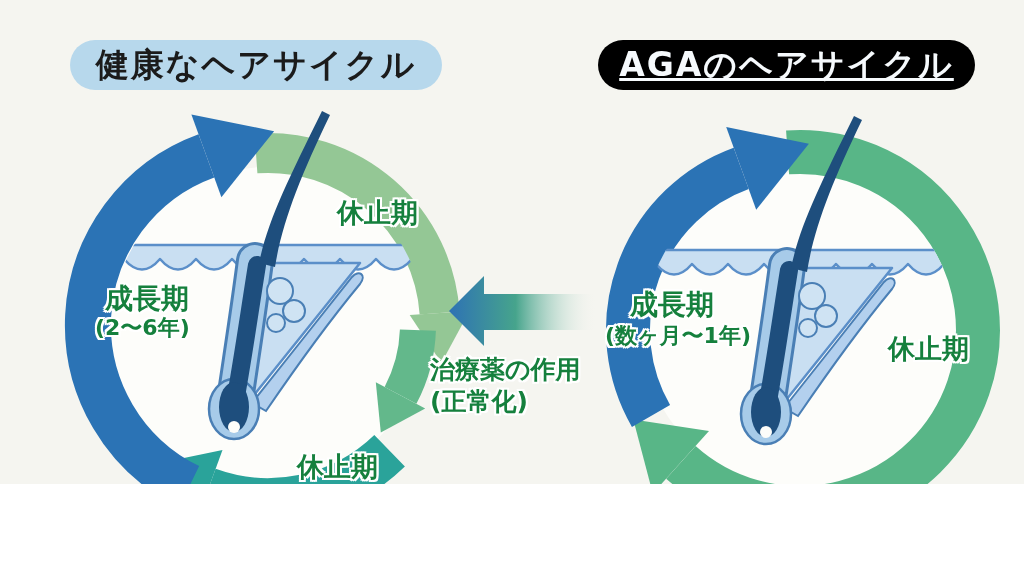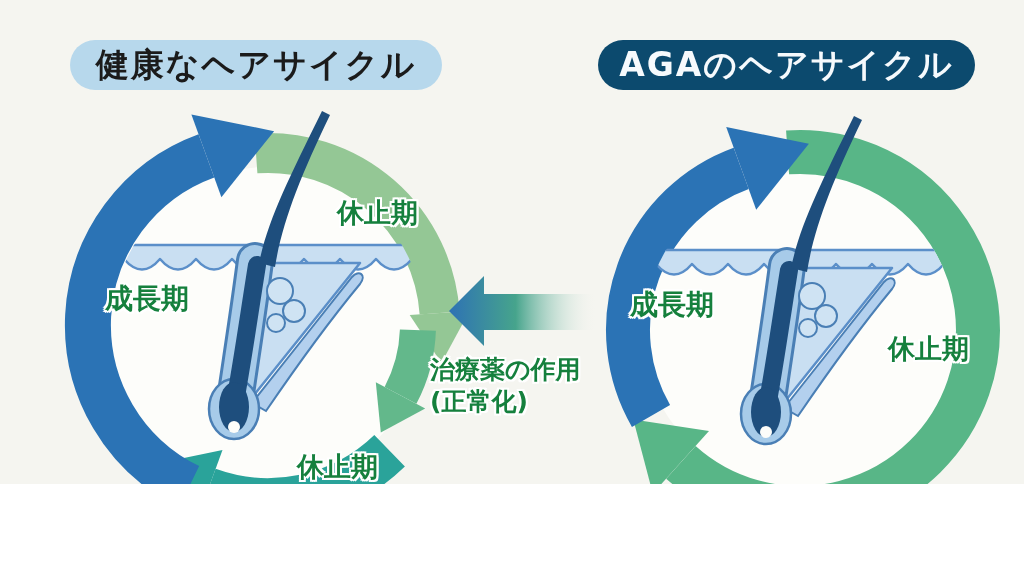--- a/index.html
+++ b/index.html
@@ -8,21 +8,21 @@
     position:relative;width:1024px;height:484px;overflow:hidden;
     background:#f5f5f0;
   }
   #diagram-svg{position:absolute;left:0;top:0;}
   .pill{
     position:absolute;top:40px;height:50px;border-radius:26px;
     display:flex;align-items:center;justify-content:center;
     font-size:33px;font-weight:bold;letter-spacing:2px;
   }
   .pill-left{left:70px;width:372px;background:#b7d8ec;color:#1b1b1b;}
-  .pill-right{left:598px;width:377px;background:#0c4a6e;color:#f6fafd;}
+  .pill-right{left:598px;width:377px;background:#000000;color:#f6fafd;text-decoration:underline;}
   .lbl{
     position:absolute;font-weight:bold;color:#15803d;white-space:nowrap;line-height:1.1;
     text-shadow:-2px -2px 0 #fff,2px -2px 0 #fff,-2px 2px 0 #fff,2px 2px 0 #fff,
                 0 -2px 0 #fff,0 2px 0 #fff,-2px 0 0 #fff,2px 0 0 #fff;
   }
   .fs28{font-size:28px;}
   .fs27{font-size:27px;}
   .fs25{font-size:25px;}
   .fs22{font-size:22px;}
   .center-w{}
@@ -104,21 +104,23 @@
     <use href="#follicle" x="650" y="170"></use>
 
     <polygon points="449,311 484,276 484,294 597,294 597,330 484,330 484,346" fill="url(#midGrad)"></polygon>
   </svg>
 
   <div class="pill pill-left">健康なヘアサイクル</div>
   <div class="pill pill-right">AGAのヘアサイクル</div>
 
   <div class="lbl fs27" style="left:337px;top:198px;">休止期</div>
   <div class="lbl fs28 center-w" style="left:105px;top:284px;width:120px;">成長期</div>
+  <div class="lbl fs22 center-w" style="left:95px;top:316px;width:140px;">(2〜6年)</div>
   <div class="lbl fs27" style="left:297px;top:452px;">休止期</div>
 
   <div class="lbl fs25 center-w" style="left:430px;top:356px;width:178px;">治療薬の作用</div>
   <div class="lbl fs25 center-w" style="left:430px;top:388px;width:178px;">(正常化)</div>
 
   <div class="lbl fs28 center-w" style="left:630px;top:290px;width:140px;">成長期</div>
+  <div class="lbl fs22 center-w" style="left:605px;top:324px;width:190px;">(数ヶ月〜1年)</div>
   <div class="lbl fs27" style="left:888px;top:334px;">休止期</div>
 
 </div>
 
 </body></html>

